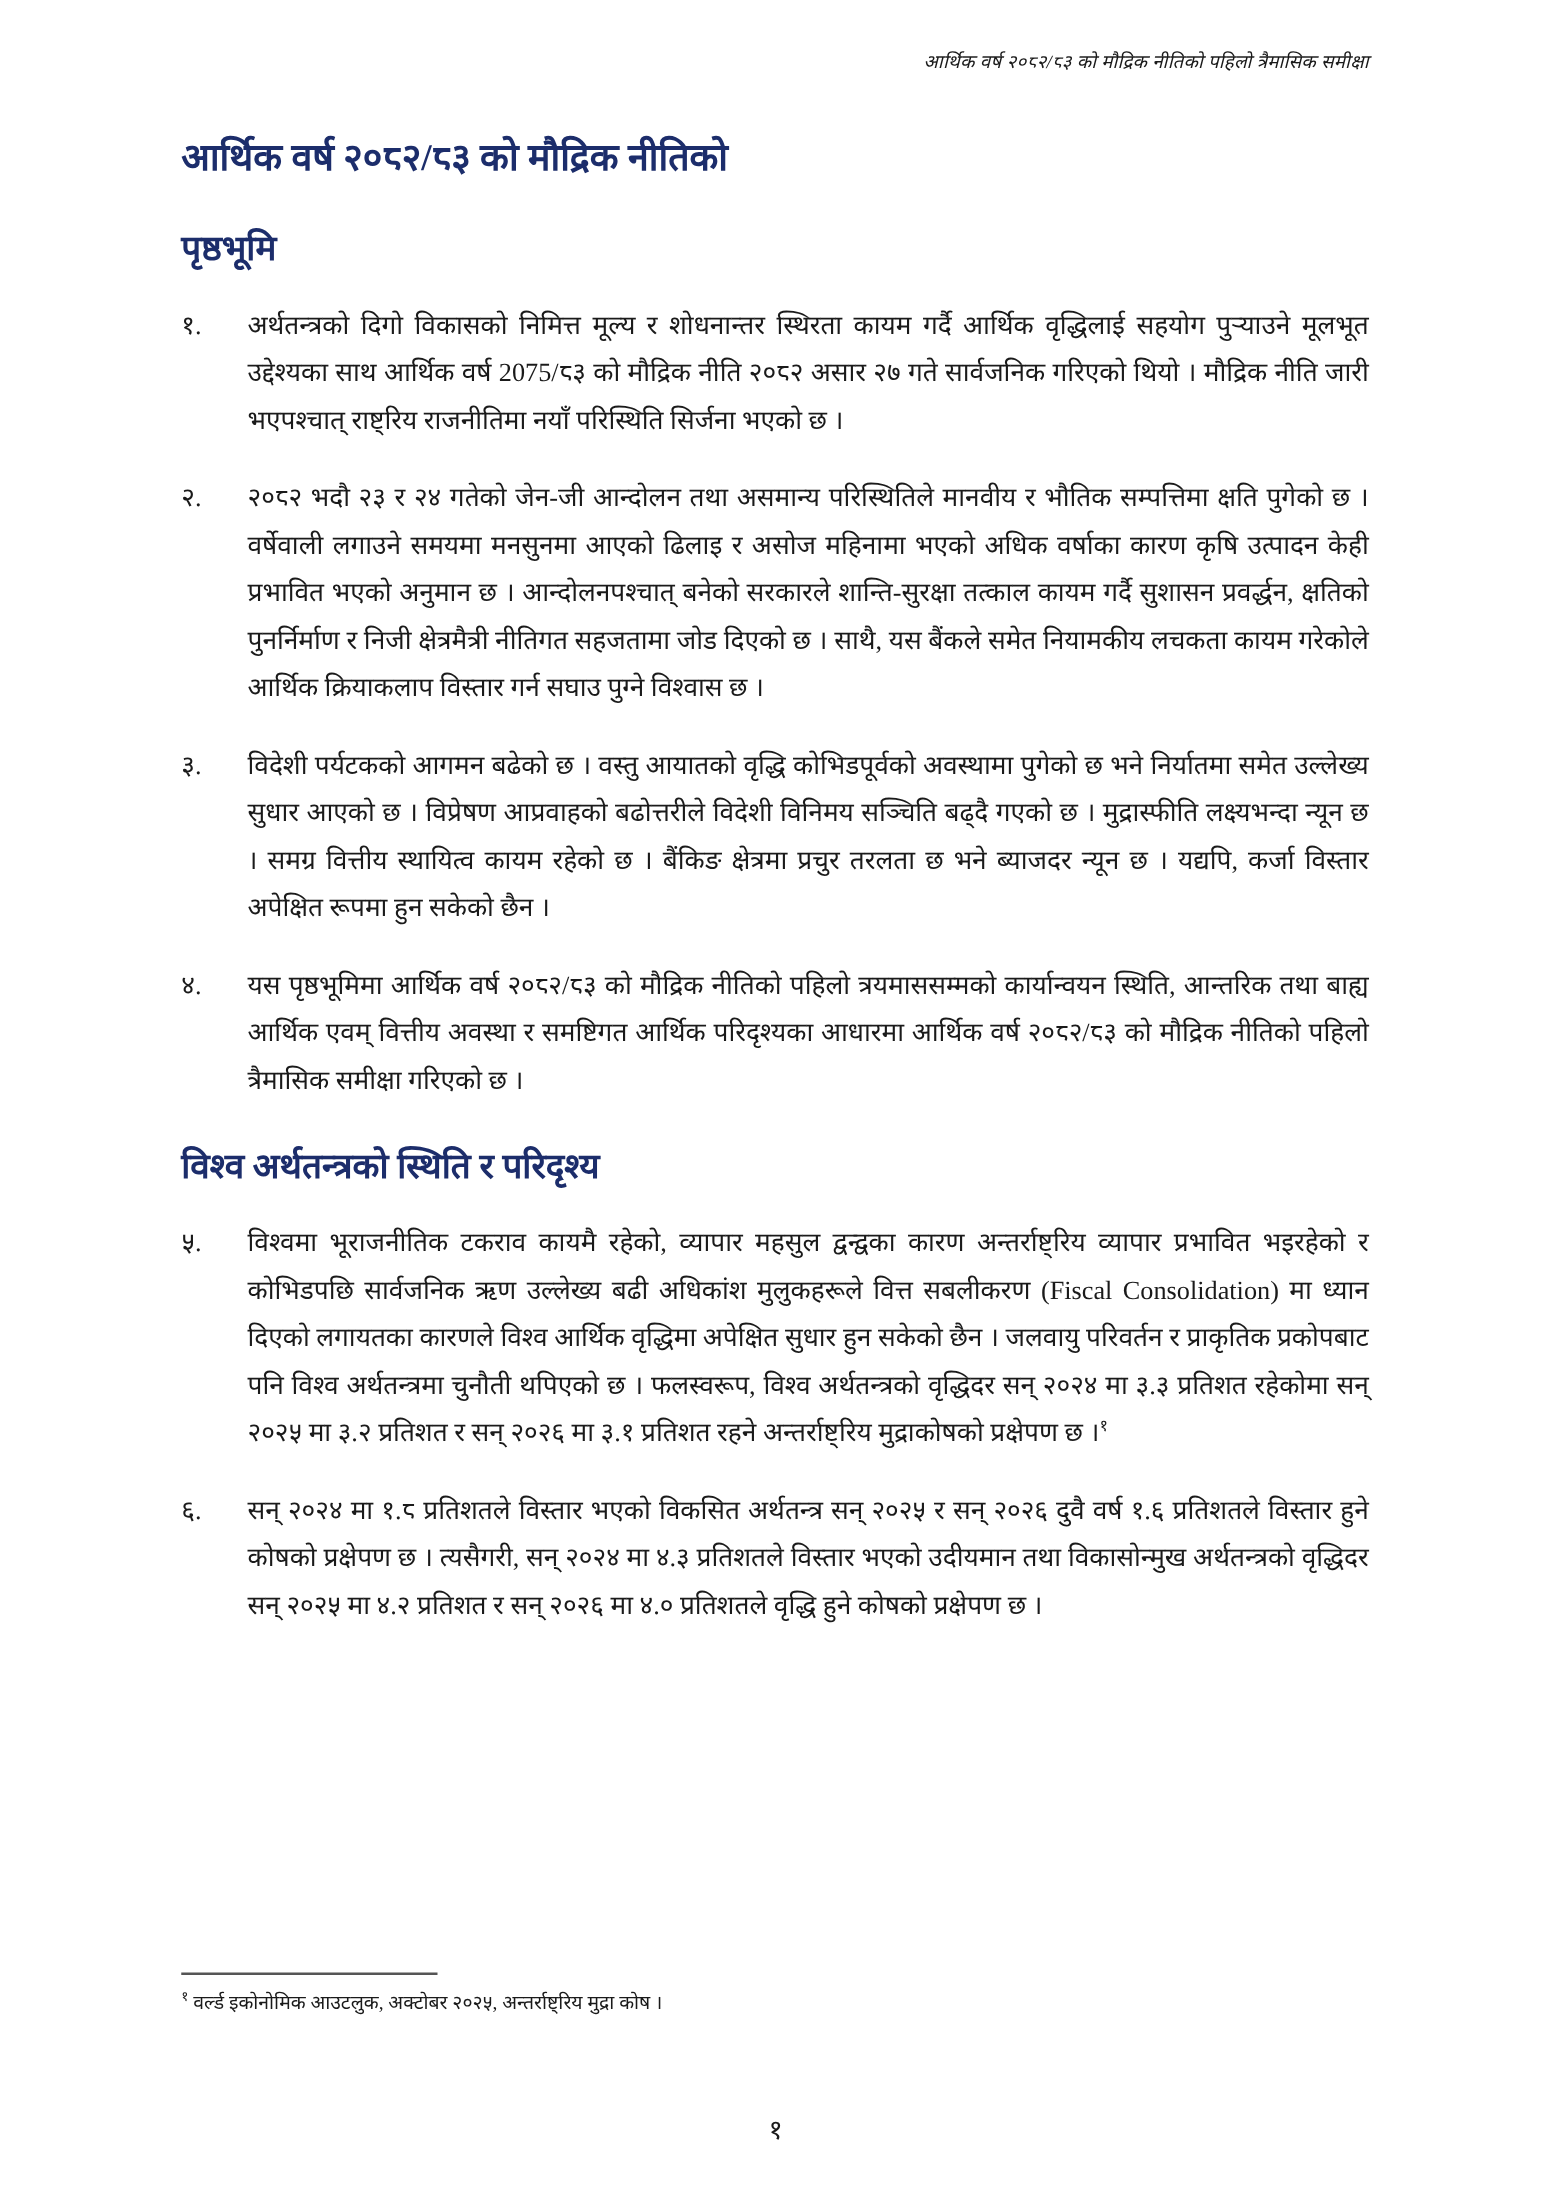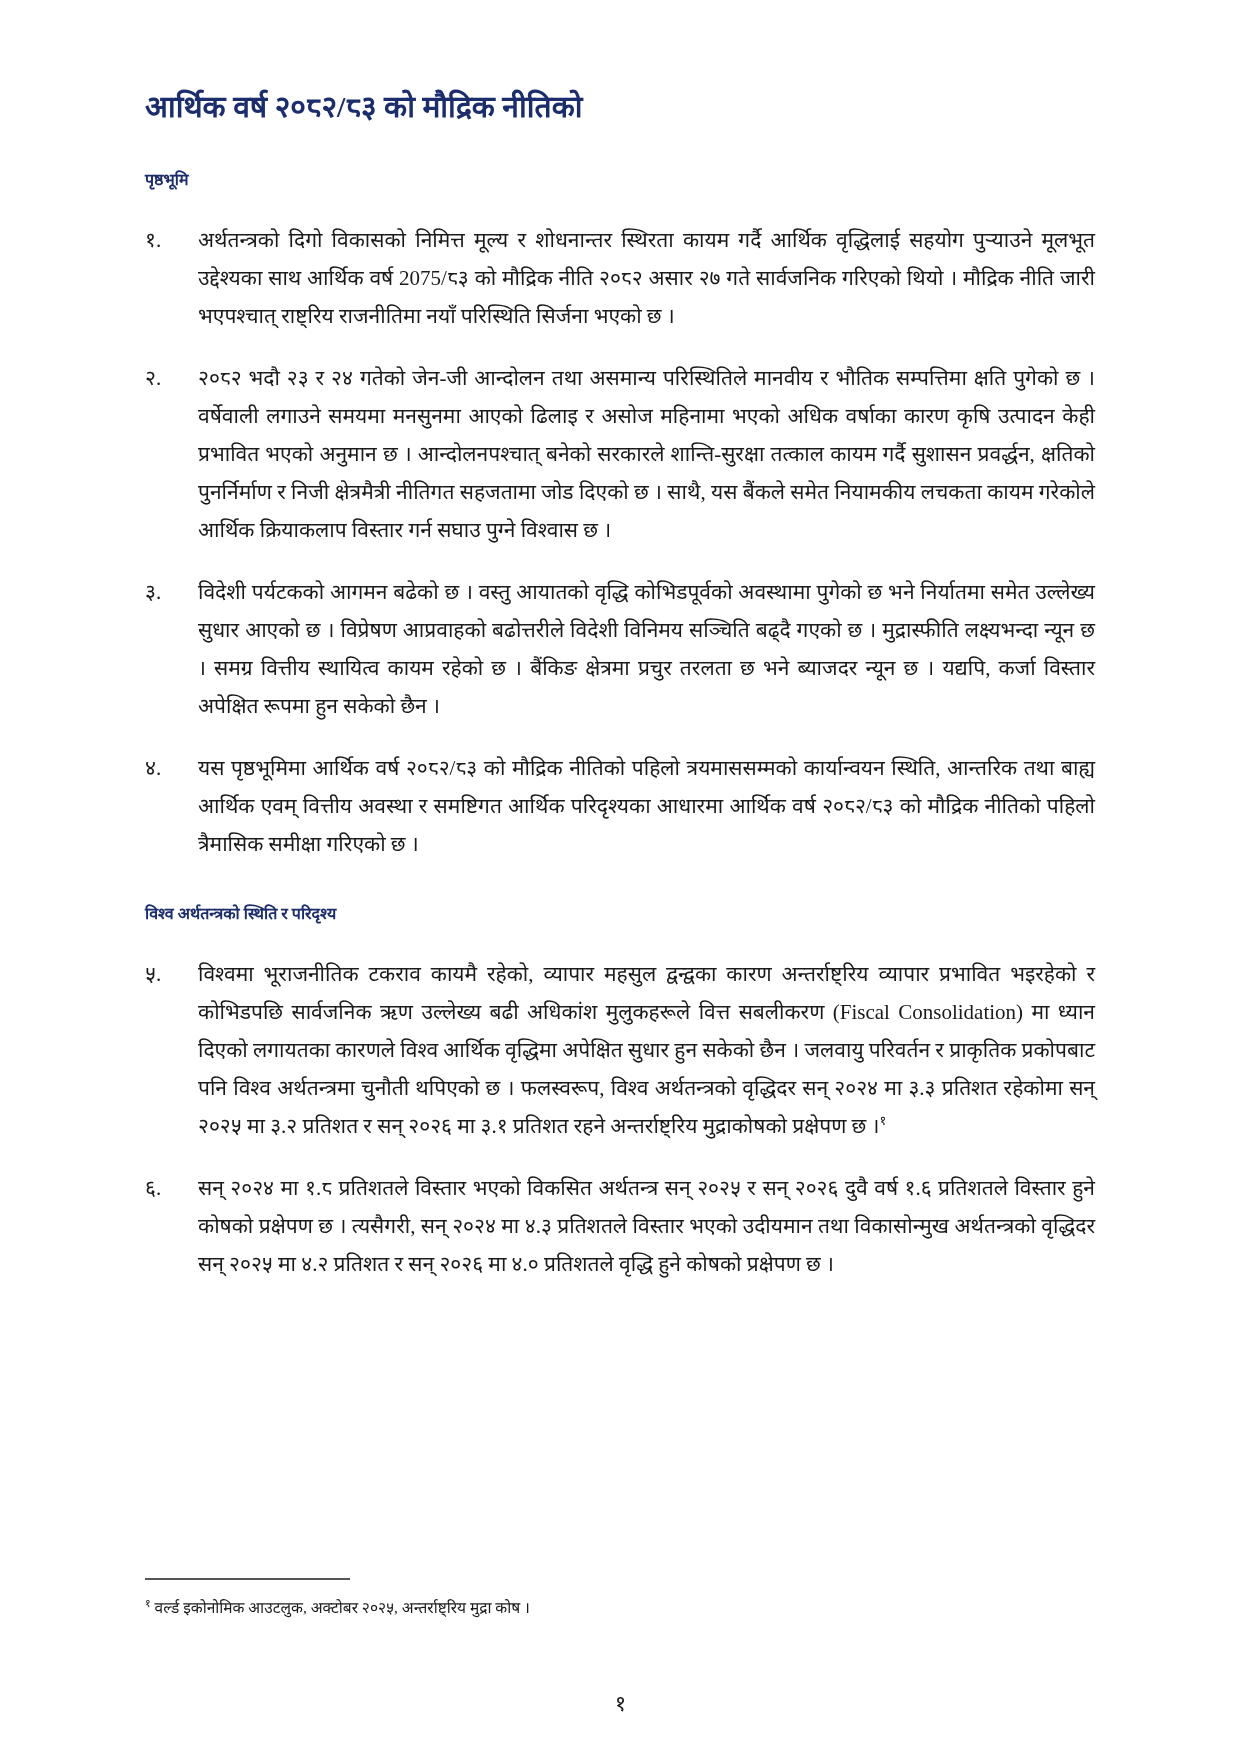--- a/index.html
+++ b/index.html
@@ -31,21 +31,21 @@
     margin-top: 44px;
     text-align: left;
     font-weight: bold;
     font-size: 30px;
     line-height: 45px;
     color: #1c2d6b;
   }
   .section-heading {
     margin: 34px 0 4px 0;
     font-weight: bold;
-    font-size: 16px;
+    font-size: 28px;
     line-height: 34px;
     color: #1c2d6b;
   }
   .para {
     display: flex;
     margin-top: 24px;
     font-size: 21px;
     line-height: 38px;
   }
   .para-num {
@@ -67,41 +67,42 @@
     width: 950px;
   }
   .footnote-rule {
     width: 205px;
     height: 0;
     border-top: 2px solid #555555;
     margin-bottom: 9px;
   }
   .footnote-text {
     font-size: 15.5px;
-    line-height: 29px;
+    line-height: 18px;
     color: #1a1a1a;
   }
   .footnote-text sup {
     font-size: 11px;
   }
   .page-number {
     position: absolute;
     left: 0;
     bottom: 38px;
     width: 100%;
     text-align: center;
     font-size: 22px;
     color: #1a1a1a;
   }
 </style>
 </head>
 <body>
 
 <div class="page">
 
+  <div class="running-header">आर्थिक वर्ष २०८२/८३ को मौद्रिक नीतिको पहिलो त्रैमासिक समीक्षा</div>
 
   <div class="doc-title">
     <div>आर्थिक वर्ष २०८२/८३ को मौद्रिक नीतिको</div>
   </div>
 
   <div class="section-heading">पृष्ठभूमि</div>
 
   <div class="para">
     <div class="para-num">१.</div>
     <div class="para-text">अर्थतन्त्रको दिगो विकासको निमित्त मूल्य र शोधनान्तर स्थिरता कायम गर्दै आर्थिक वृद्धिलाई सहयोग पुर्‍याउने मूलभूत उद्देश्यका साथ आर्थिक वर्ष 2075/८३ को मौद्रिक नीति २०८२ असार २७ गते सार्वजनिक गरिएको थियो । मौद्रिक नीति जारी भएपश्चात् राष्ट्रिय राजनीतिमा नयाँ परिस्थिति सिर्जना भएको छ ।</div>

